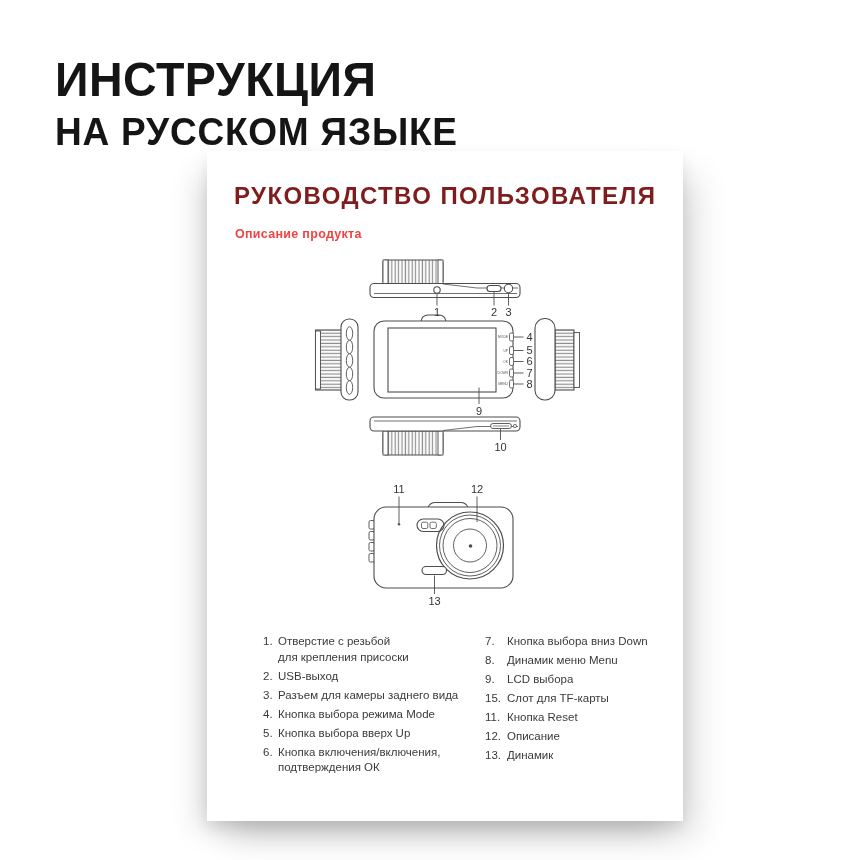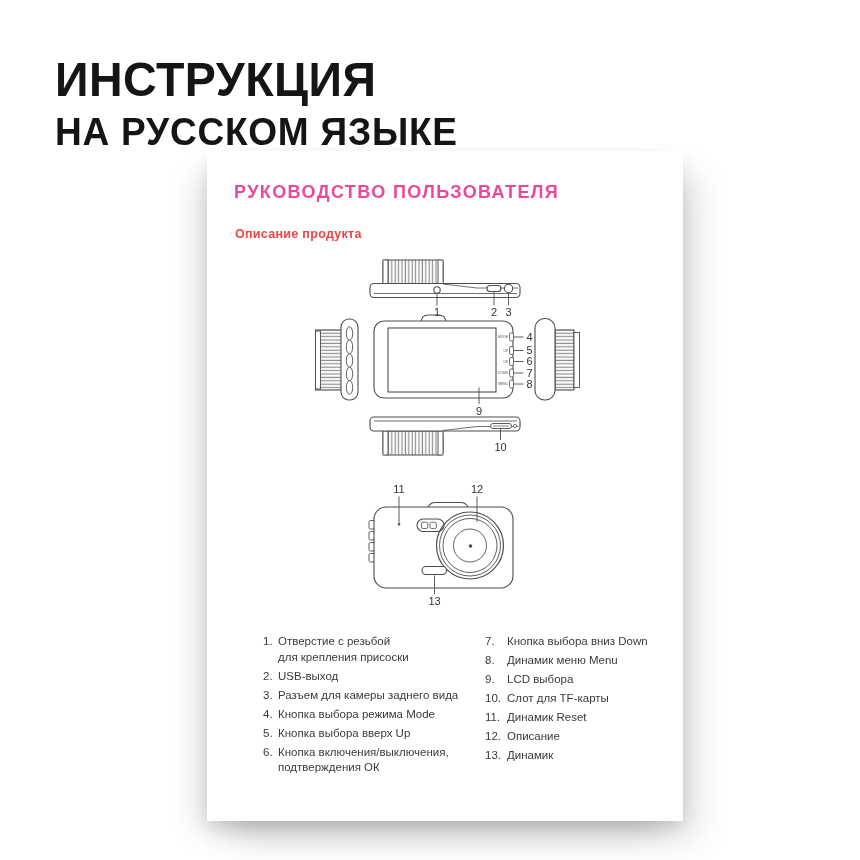--- a/index.html
+++ b/index.html
@@ -18,22 +18,22 @@
     transform:scaleX(.95);transform-origin:left top;white-space:nowrap;
   }
   
   .page{
     position:absolute;left:207px;top:151px;width:476px;height:670px;background:#ffffff;
     box-shadow:-16px 16px 28px -8px rgba(0,0,0,.15),
                16px 20px 32px -6px rgba(0,0,0,.17),
                0 6px 14px rgba(0,0,0,.08);
   }
   .doc-title{
-    position:absolute;left:27px;top:31px;font-size:18px;font-weight:bold;
-    color:#ec4899;letter-spacing:1.4px;white-space:nowrap;
+    position:absolute;left:27px;top:31px;font-size:24px;font-weight:bold;
+    color:#7f1d1d;letter-spacing:1.4px;white-space:nowrap;
   }
   .doc-section{
     position:absolute;left:28px;top:76px;font-size:12.5px;font-weight:bold;
     color:#ef4444;letter-spacing:.3px;white-space:nowrap;
   }
   svg.diagram{position:absolute;left:0;display:block;font-family:"Liberation Sans",sans-serif;}
   svg.d1{top:96px;width:476px;height:218px;}
   svg.d2{top:330px;width:476px;height:135px;}
   
   .parts{position:absolute;top:483px;left:0;width:476px;font-size:11.5px;color:#3a3a39;}
@@ -213,44 +213,44 @@
       <div class="part">
         <span class="num">4.</span>
         <span class="lbl">Кнопка выбора режима Mode</span>
       </div>
       <div class="part">
         <span class="num">5.</span>
         <span class="lbl">Кнопка выбора вверх Up</span>
       </div>
       <div class="part">
         <span class="num">6.</span>
-        <span class="lbl">Кнопка включения/выключения,
+        <span class="lbl">Кнопка включения/включения,
 подтверждения ОК</span>
       </div>
     </div>
     <div class="col col-right">
       <div class="part">
         <span class="num">7.</span>
         <span class="lbl">Кнопка выбора вниз Down</span>
       </div>
       <div class="part">
         <span class="num">8.</span>
         <span class="lbl">Динамик меню Menu</span>
       </div>
       <div class="part">
         <span class="num">9.</span>
         <span class="lbl">LCD выбора</span>
       </div>
       <div class="part">
-        <span class="num">10.</span>
+        <span class="num">15.</span>
         <span class="lbl">Слот для TF-карты</span>
       </div>
       <div class="part">
         <span class="num">11.</span>
-        <span class="lbl">Динамик Reset</span>
+        <span class="lbl">Кнопка Reset</span>
       </div>
       <div class="part">
         <span class="num">12.</span>
         <span class="lbl">Описание</span>
       </div>
       <div class="part">
         <span class="num">13.</span>
         <span class="lbl">Динамик</span>
       </div>
     </div>

